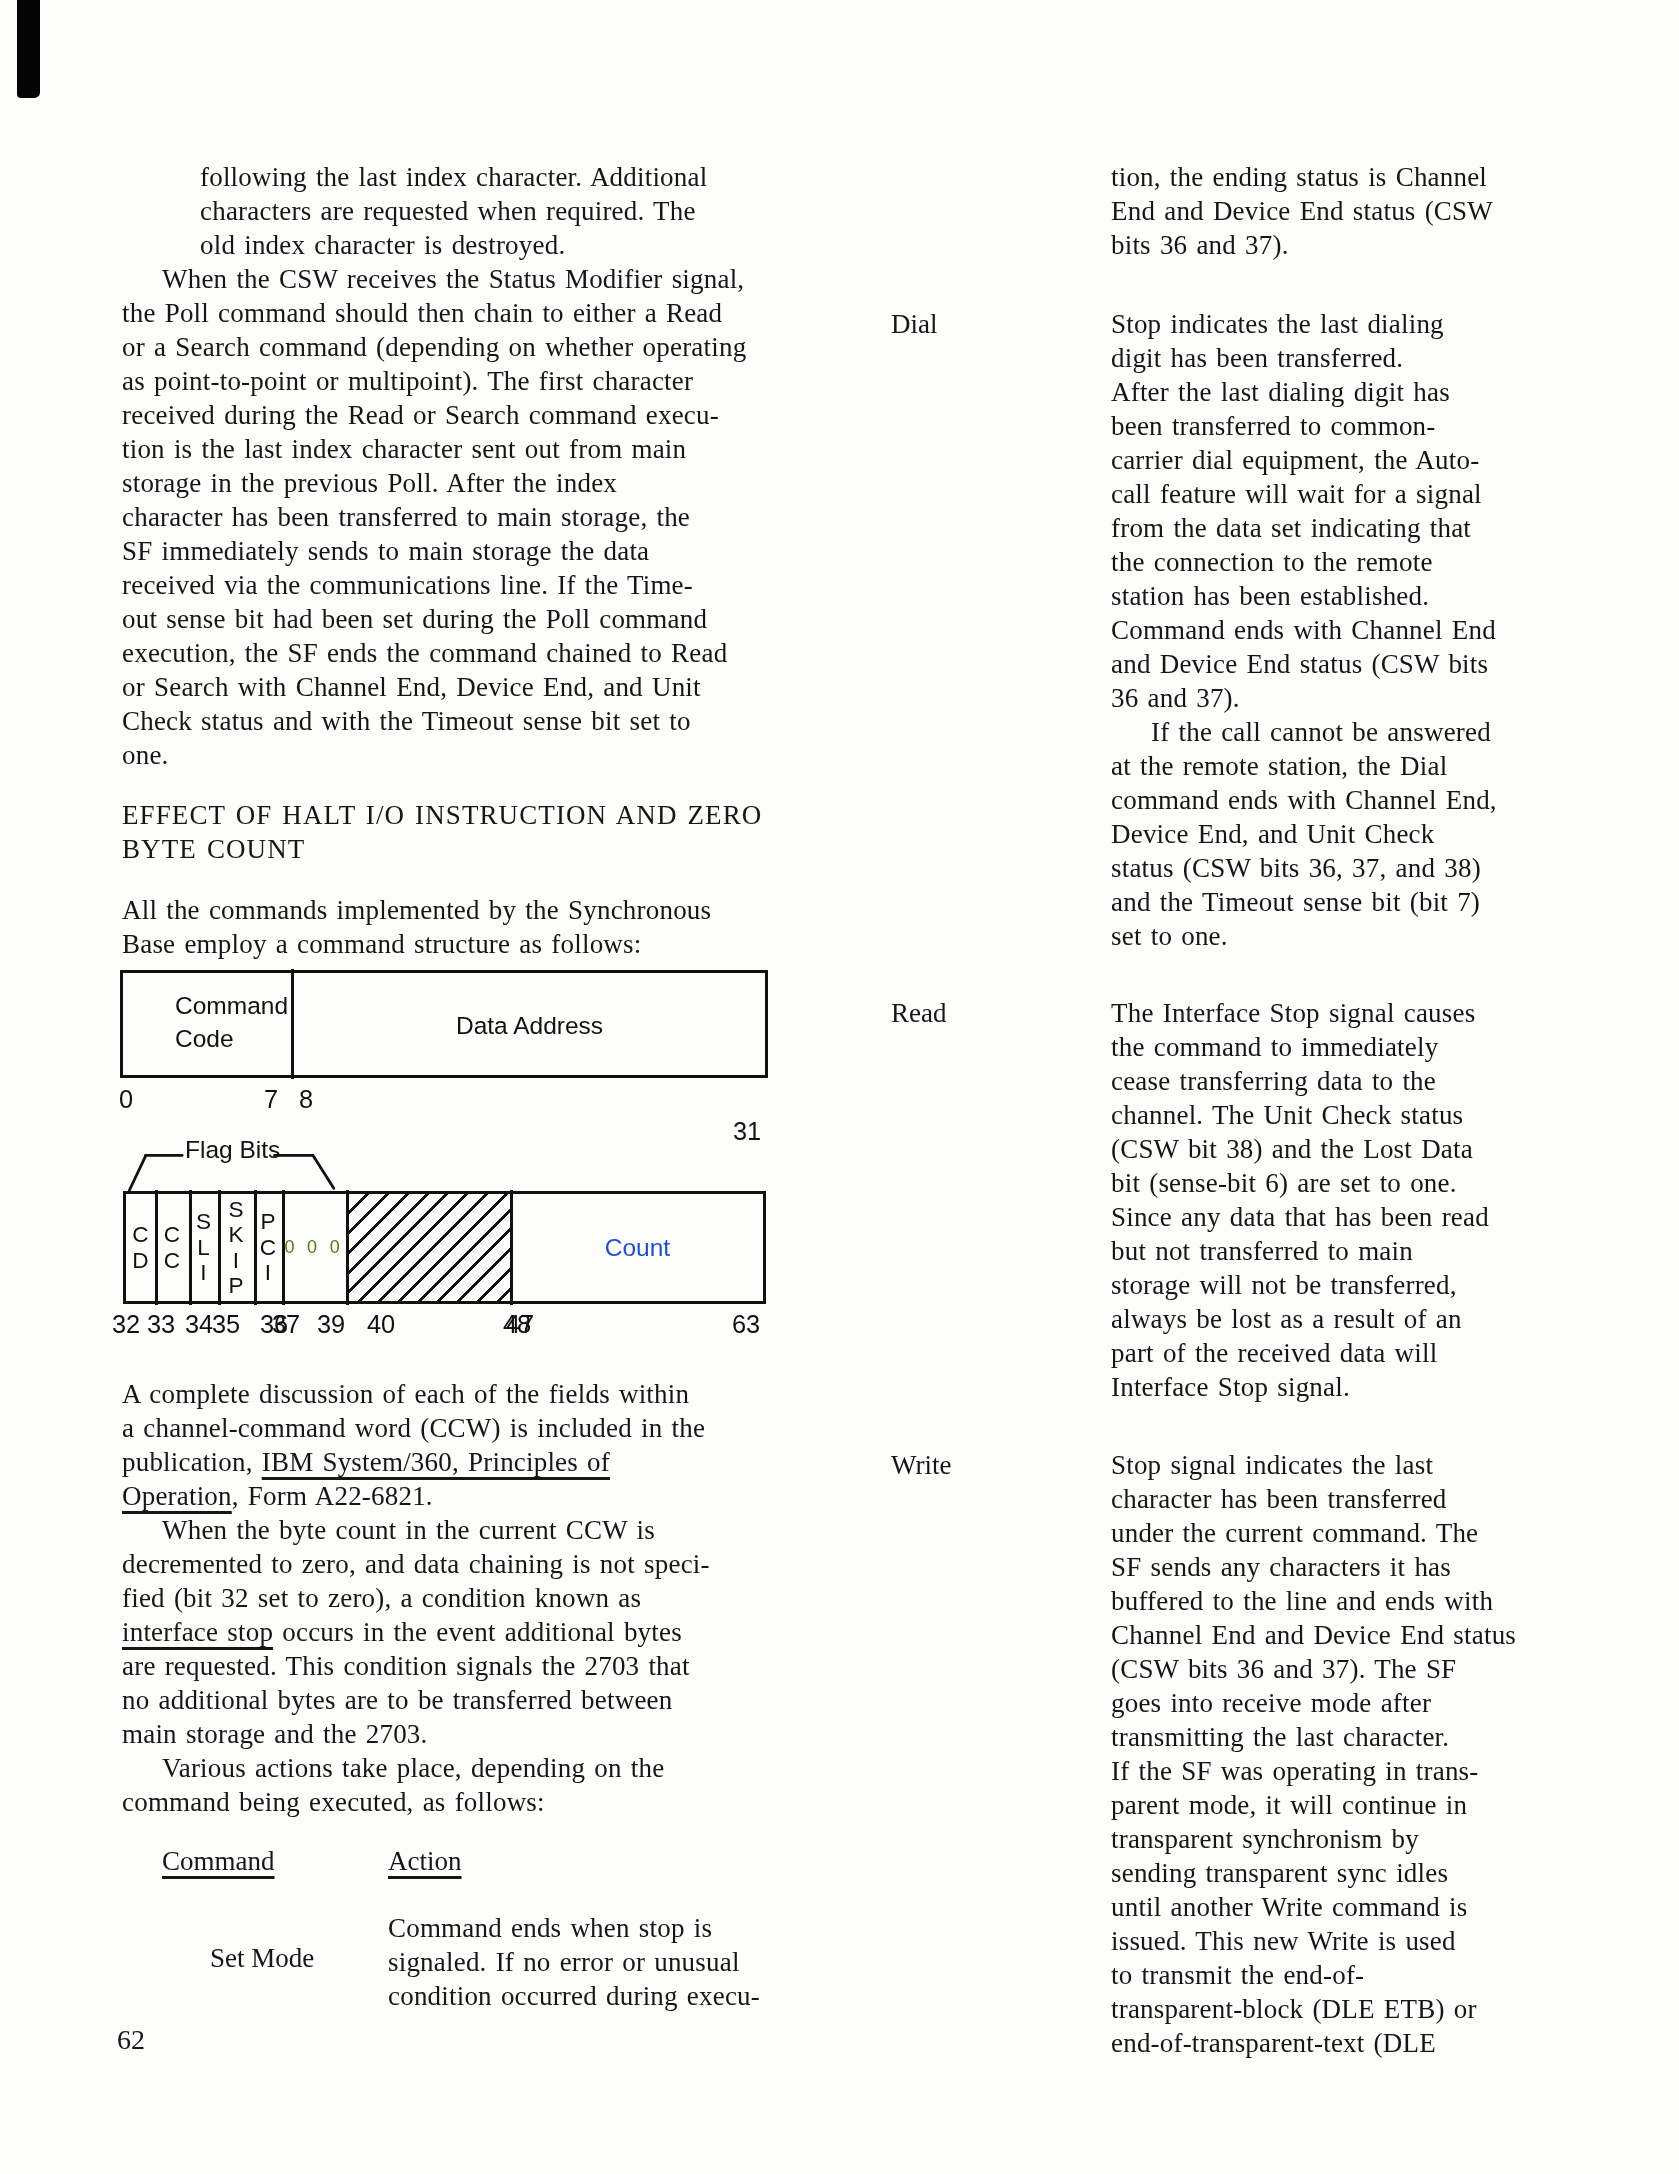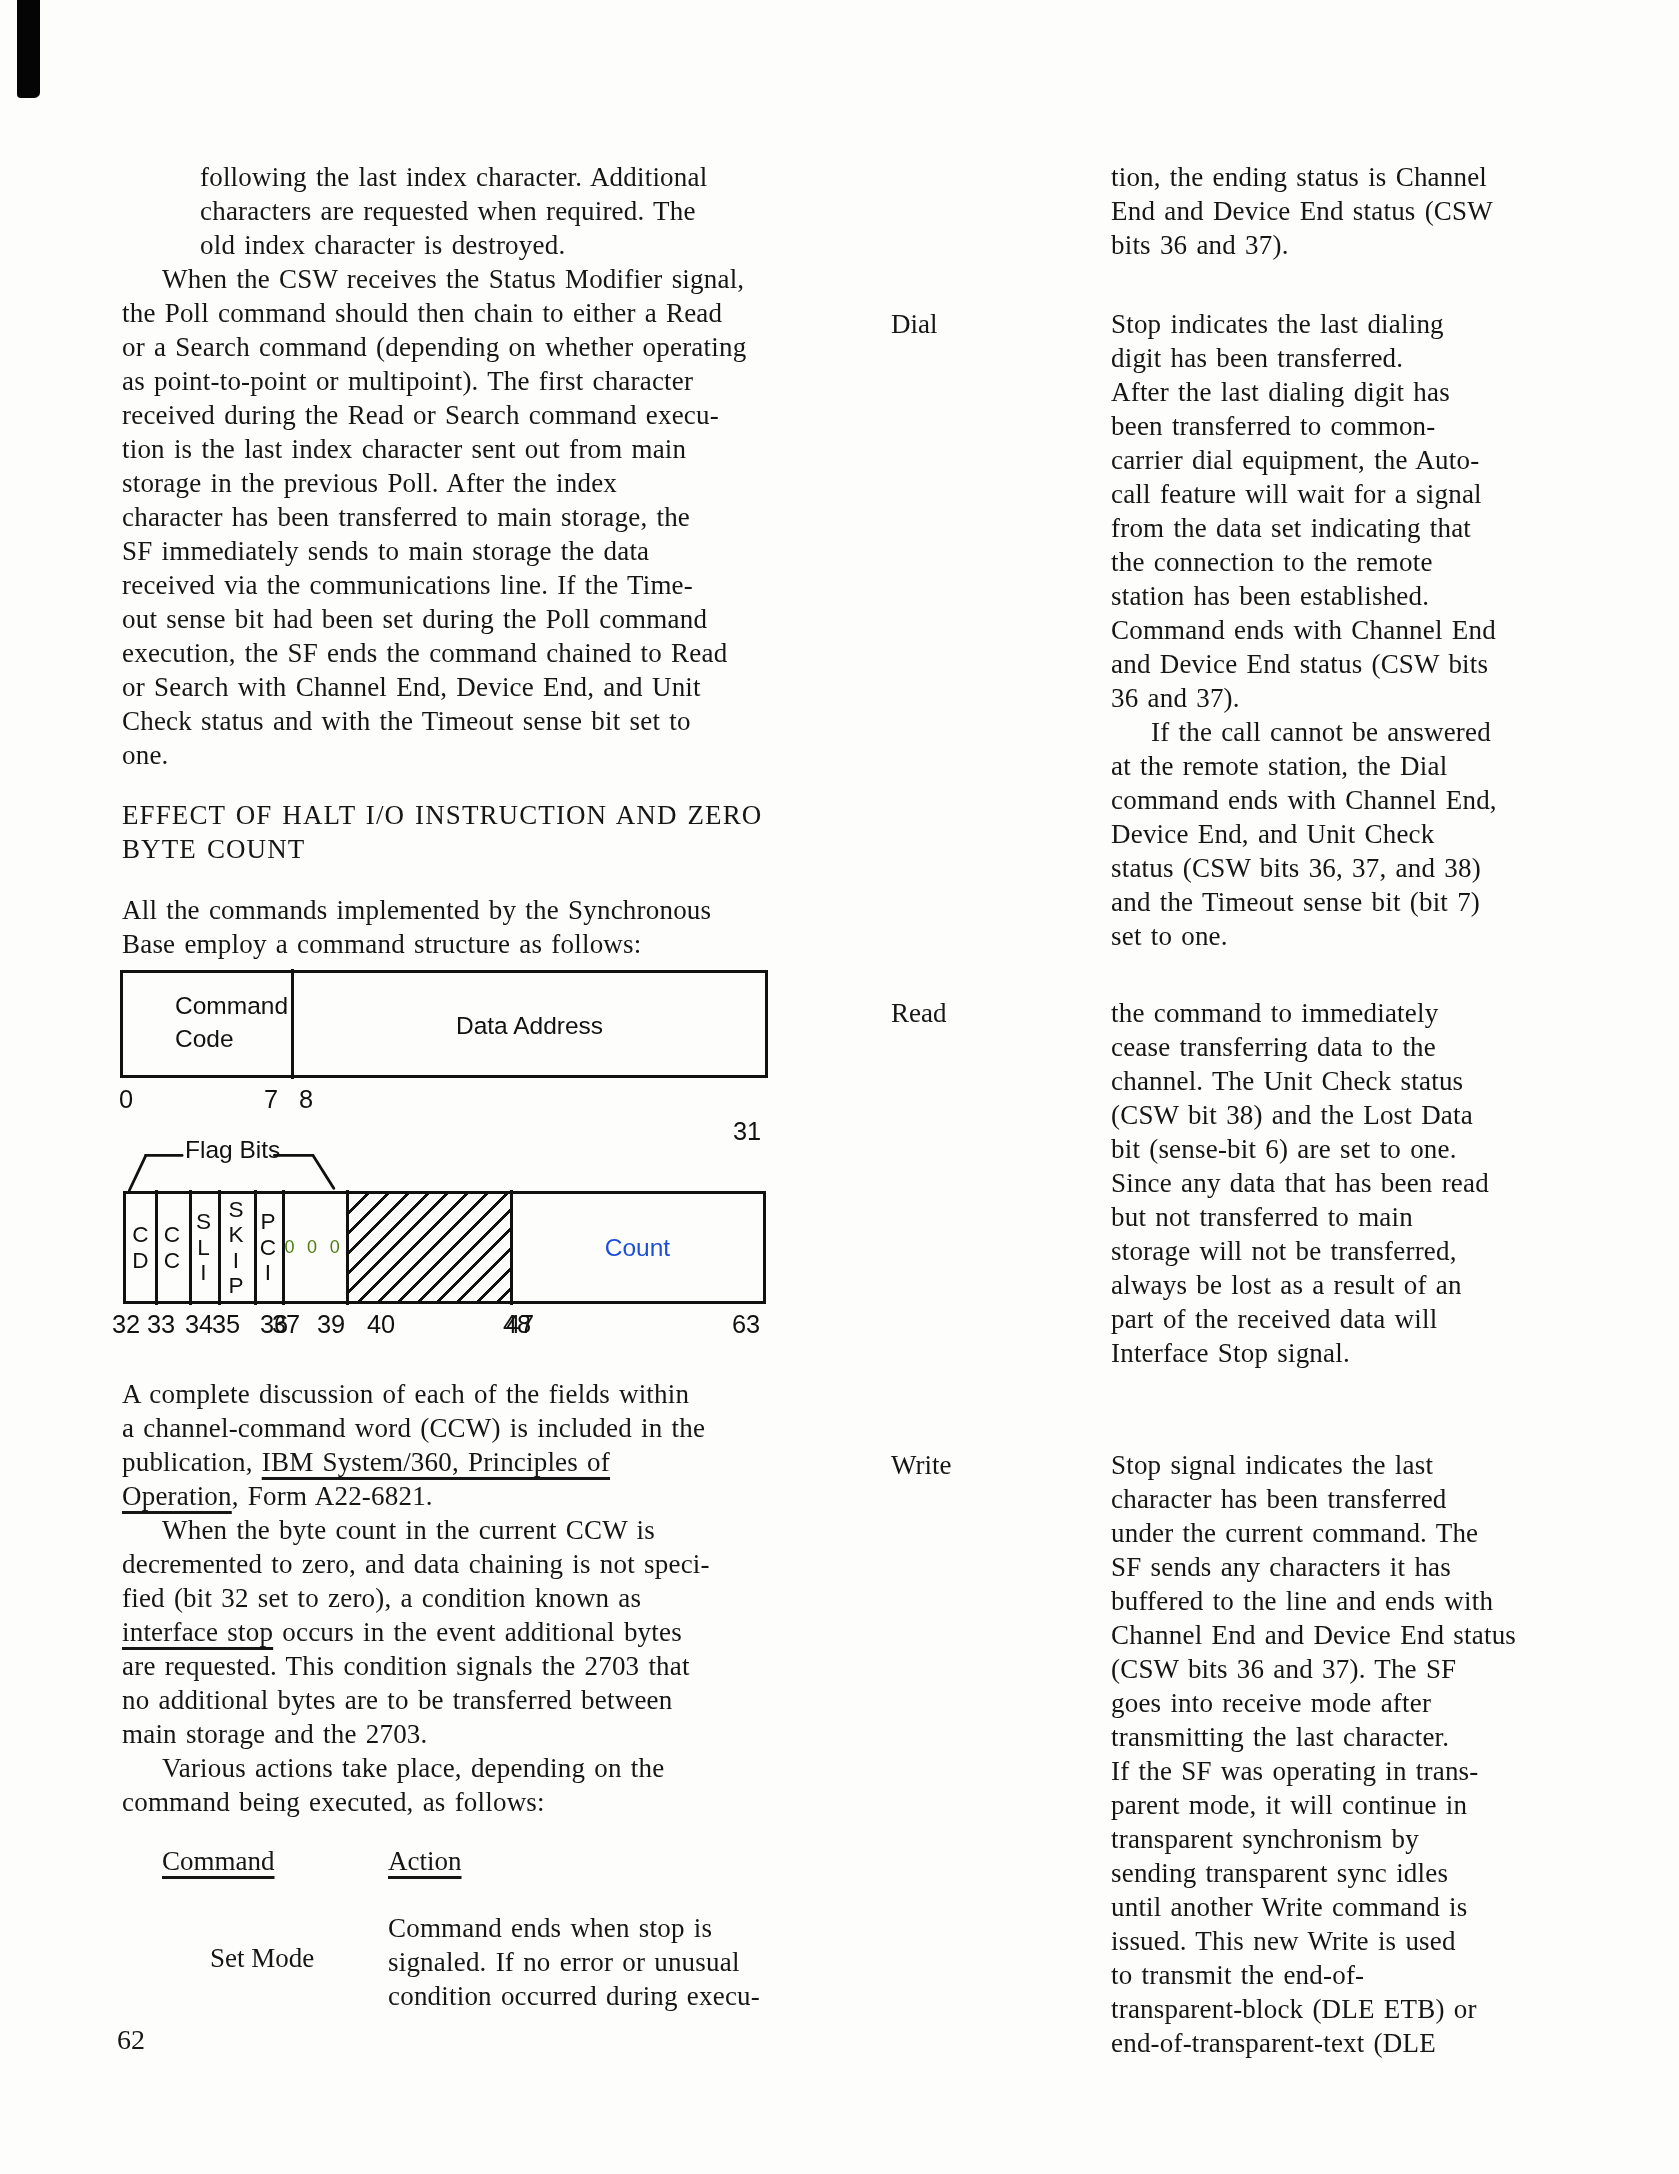--- a/index.html
+++ b/index.html
@@ -213,20 +213,21 @@
       <div class="line">36 and 37).</div>
       <div class="line indent">If the call cannot be answered</div>
       <div class="line">at the remote station, the Dial</div>
       <div class="line">command ends with Channel End,</div>
       <div class="line">Device End, and Unit Check</div>
       <div class="line">status (CSW bits 36, 37, and 38)</div>
       <div class="line">and the Timeout sense bit (bit 7)</div>
       <div class="line">set to one.</div>
     </div>
   <div class="lines" style="left:1111px;top:996px;width:443px;">
+      <div class="line">The Interface Stop signal causes</div>
       <div class="line">the command to immediately</div>
       <div class="line">cease transferring data to the</div>
       <div class="line">channel.  The Unit Check status</div>
       <div class="line">(CSW bit 38) and the Lost Data</div>
       <div class="line">bit (sense-bit 6) are set to one.</div>
       <div class="line">Since any data that has been read</div>
       <div class="line">but not transferred to main</div>
       <div class="line">storage will not be transferred,</div>
       <div class="line">always be lost as a result of an</div>
       <div class="line">part of the received data will</div>

